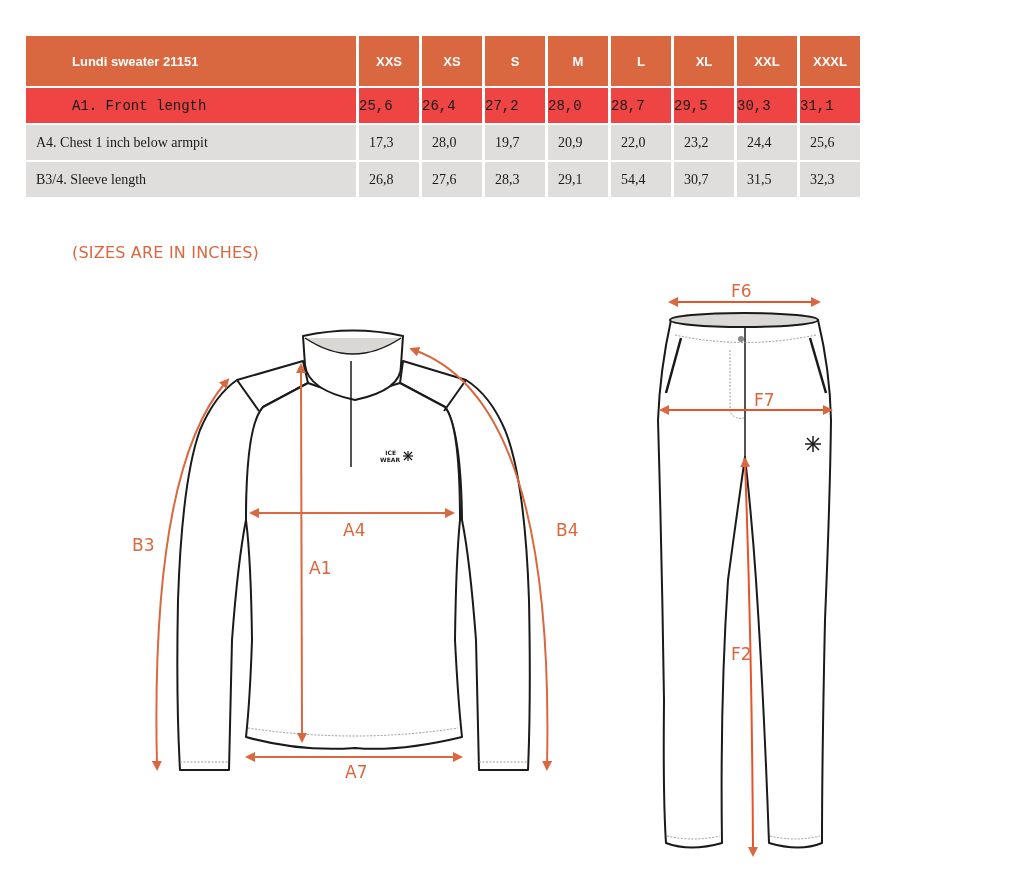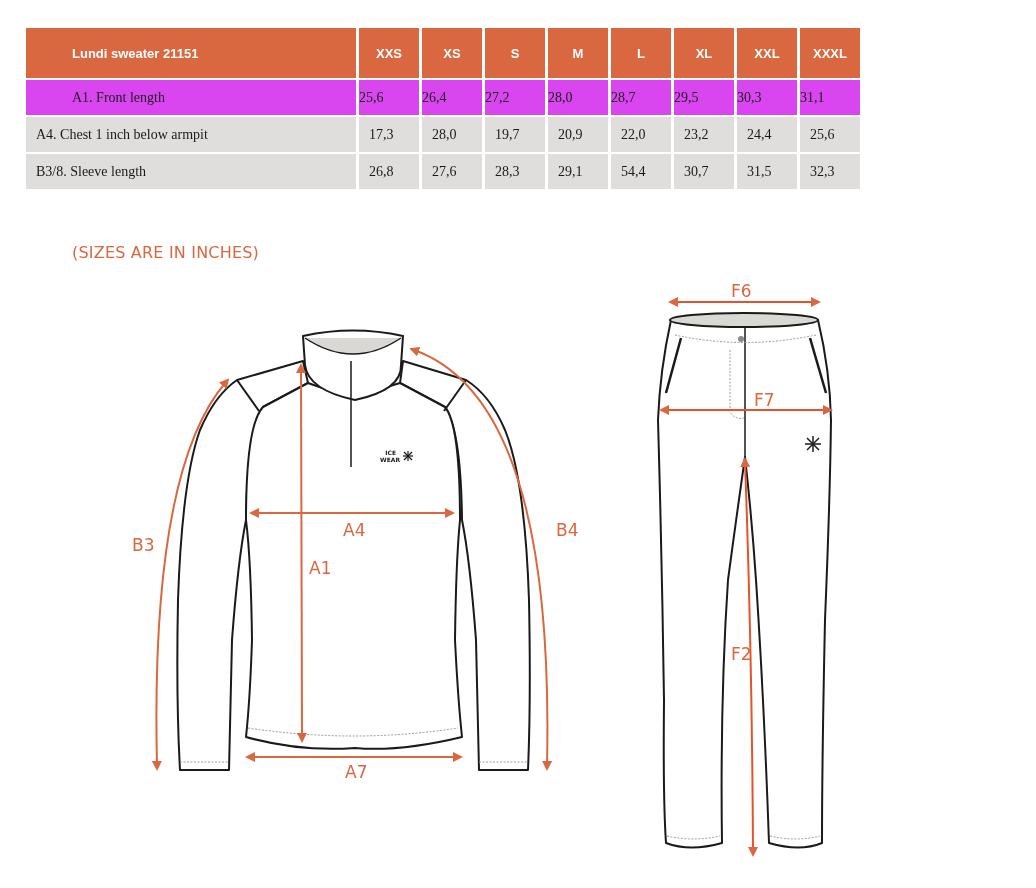--- a/index.html
+++ b/index.html
@@ -1,23 +1,23 @@
 <!DOCTYPE html>
 <html><head>
 <meta charset="utf-8">
 <style>
   html,body{margin:0;padding:0;background:#ffffff;}
   body{width:1036px;height:888px;position:relative;overflow:hidden;font-family:"Liberation Serif",serif;}
-  .size-table{position:absolute;left:26px;top:28px;border-collapse:separate;border-spacing:3px 2px;margin-left:-3px;margin-top:-2px;}
+  .size-table{position:absolute;left:26px;top:36px;border-collapse:separate;border-spacing:3px 2px;margin-left:-3px;margin-top:-2px;}
   .size-table th{background:#d9673f;color:#ffffff;font-family:"Liberation Sans",sans-serif;font-weight:bold;font-size:13px;height:50px;padding:0;text-align:center;}
   .size-table th.label-col{text-align:left;padding-left:46px;width:284px;}
   .size-table th.size-col{width:60px;}
   .size-table td{height:35px;padding:0;text-align:left;font-size:14px;color:#1a1a1a;}
   .size-table td.label-cell{text-align:left;padding-left:46px;}
-  .size-table tr.row-dark td{background:#d946ef;}
+  .size-table tr.row-dark td{background:#ef4444;font-family:Liberation Mono, monospace;}
   .size-table tr.row-light td{background:#dfdedc;padding-left:10px;}
   .note{position:absolute;left:72px;top:243px;font-family:"DejaVu Sans",sans-serif;font-size:16px;color:#d9673f;letter-spacing:0.2px;}
   .diagram{position:absolute;left:0;top:0;}
   .dlabel{font-family:"DejaVu Sans",sans-serif;font-size:17px;fill:#d9673f;}
 </style>
 </head>
 <body>
 
 <table class="size-table">
   <thead>
@@ -50,21 +50,21 @@
       <td>17,3</td>
       <td>28,0</td>
       <td>19,7</td>
       <td>20,9</td>
       <td>22,0</td>
       <td>23,2</td>
       <td>24,4</td>
       <td>25,6</td>
     </tr>
     <tr class="row-light">
-      <td class="label-cell">B3/8. Sleeve length</td>
+      <td class="label-cell">B3/4. Sleeve length</td>
       <td>26,8</td>
       <td>27,6</td>
       <td>28,3</td>
       <td>29,1</td>
       <td>54,4</td>
       <td>30,7</td>
       <td>31,5</td>
       <td>32,3</td>
     </tr>
   </tbody>

